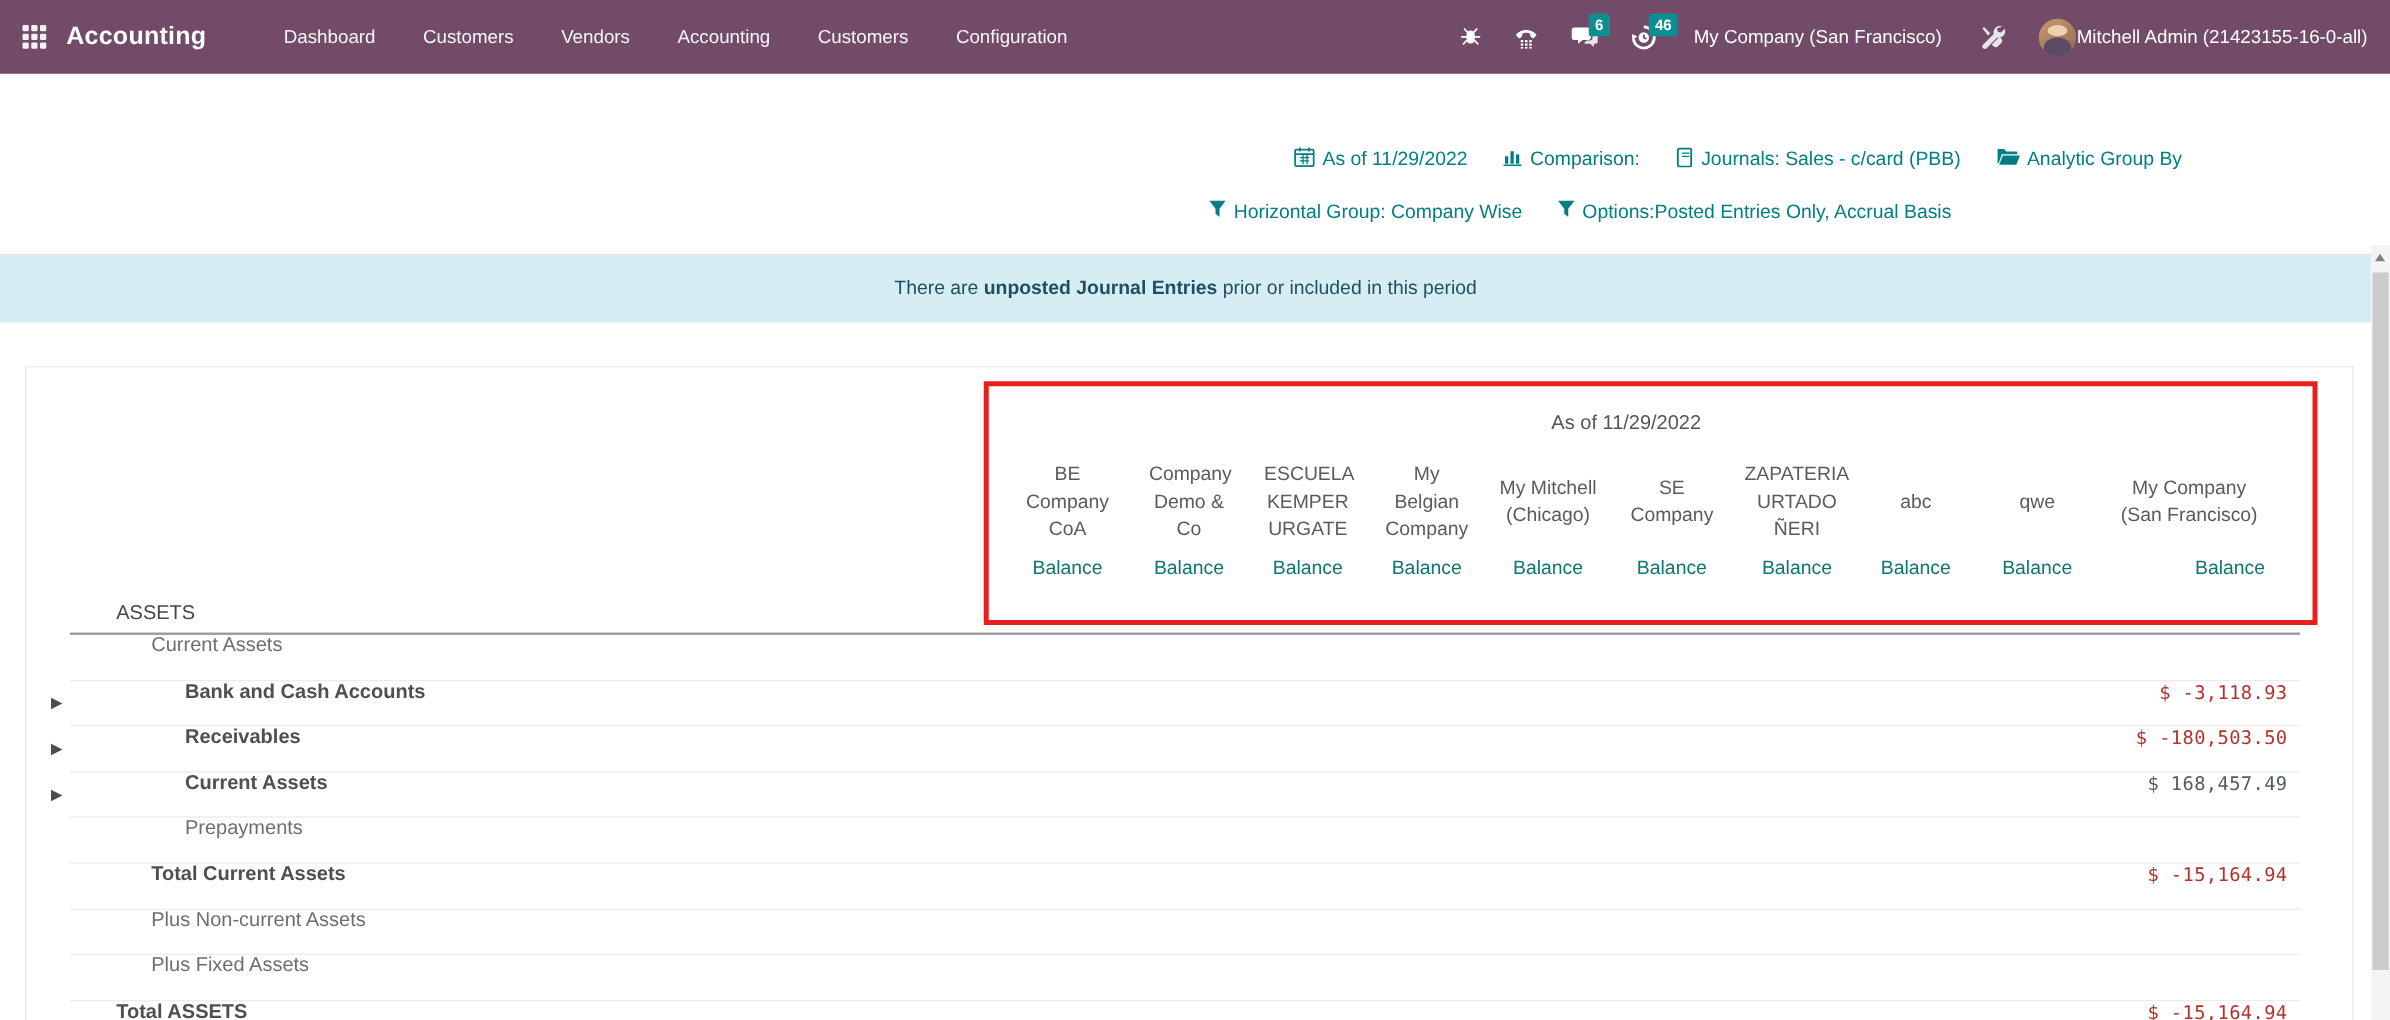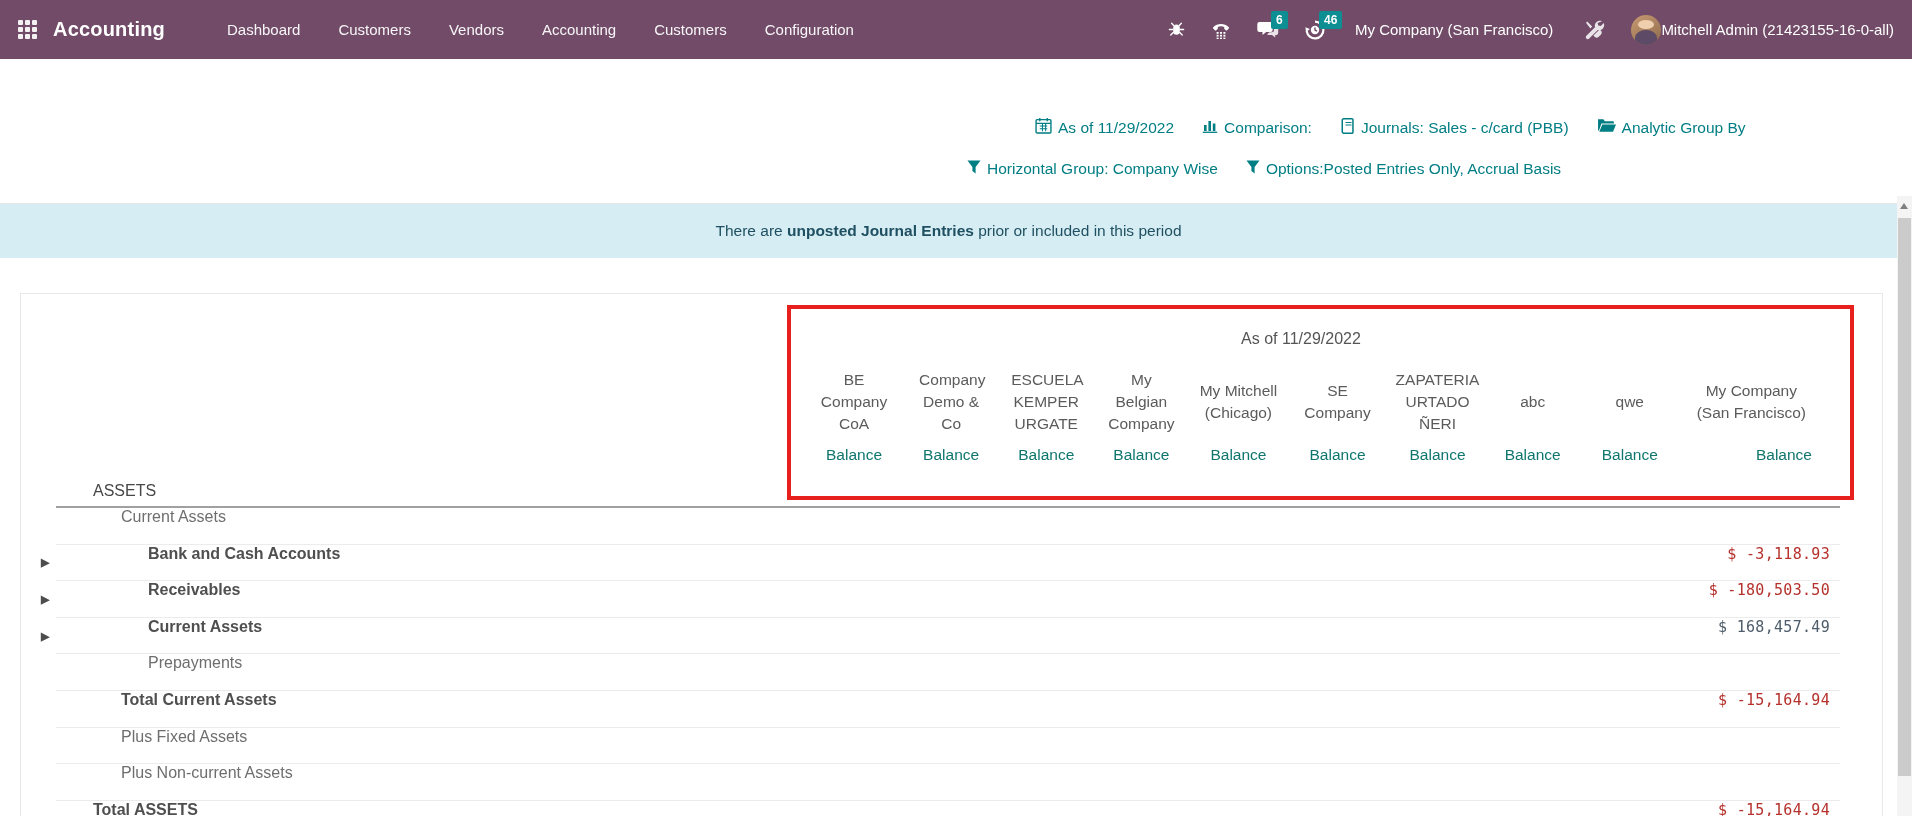--- a/index.html
+++ b/index.html
@@ -310,24 +310,24 @@
         <span class="row-value pos">$ 168,457.49</span>
       </div>
       <div class="report-row lvl2">
         <span class="row-label">Prepayments</span>
       </div>
       <div class="report-row lvl1 bold">
         <span class="row-label">Total Current Assets</span>
         <span class="row-value neg">$ -15,164.94</span>
       </div>
       <div class="report-row lvl1">
+        <span class="row-label">Plus Non-current Assets</span>
+      </div>
+      <div class="report-row lvl1">
         <span class="row-label">Plus Fixed Assets</span>
-      </div>
-      <div class="report-row lvl1">
-        <span class="row-label">Plus Non-current Assets</span>
       </div>
       <div class="report-row lvl0 bold">
         <span class="row-label">Total ASSETS</span>
         <span class="row-value neg">$ -15,164.94</span>
       </div>
     </div>
 </div>
 
 <div class="redbox"></div>
 

